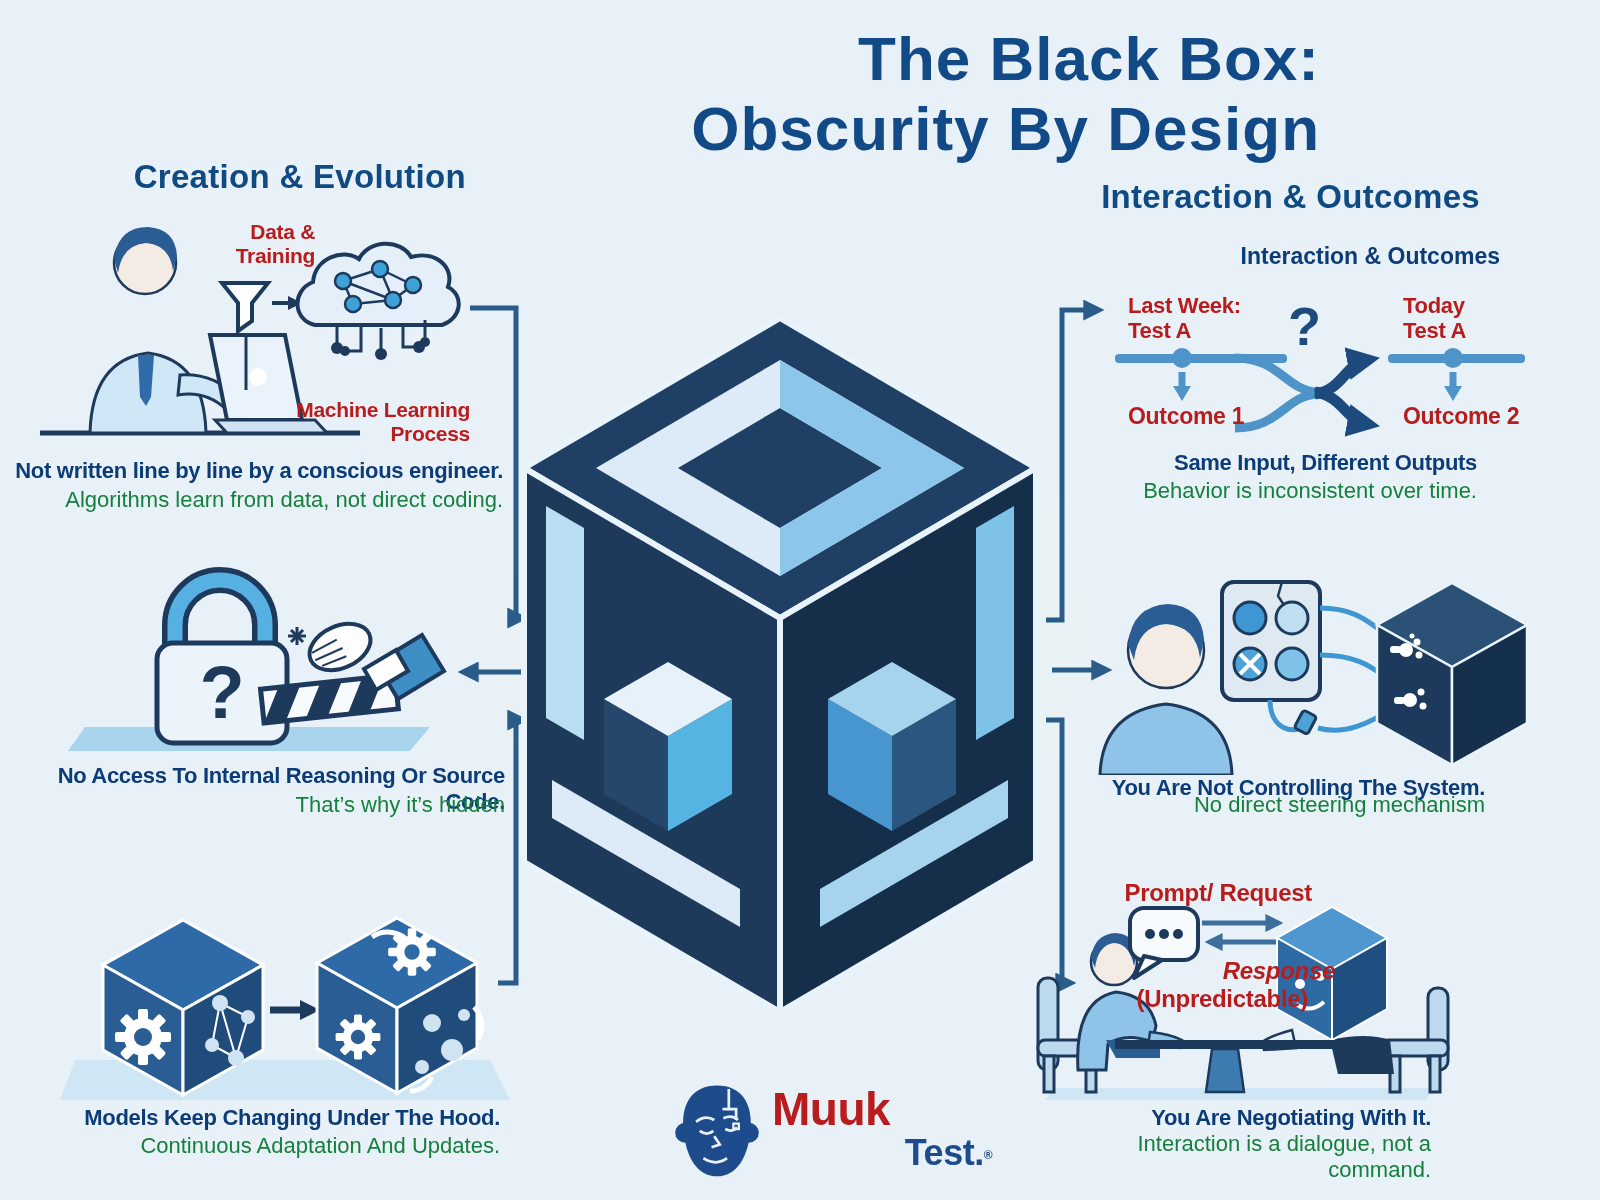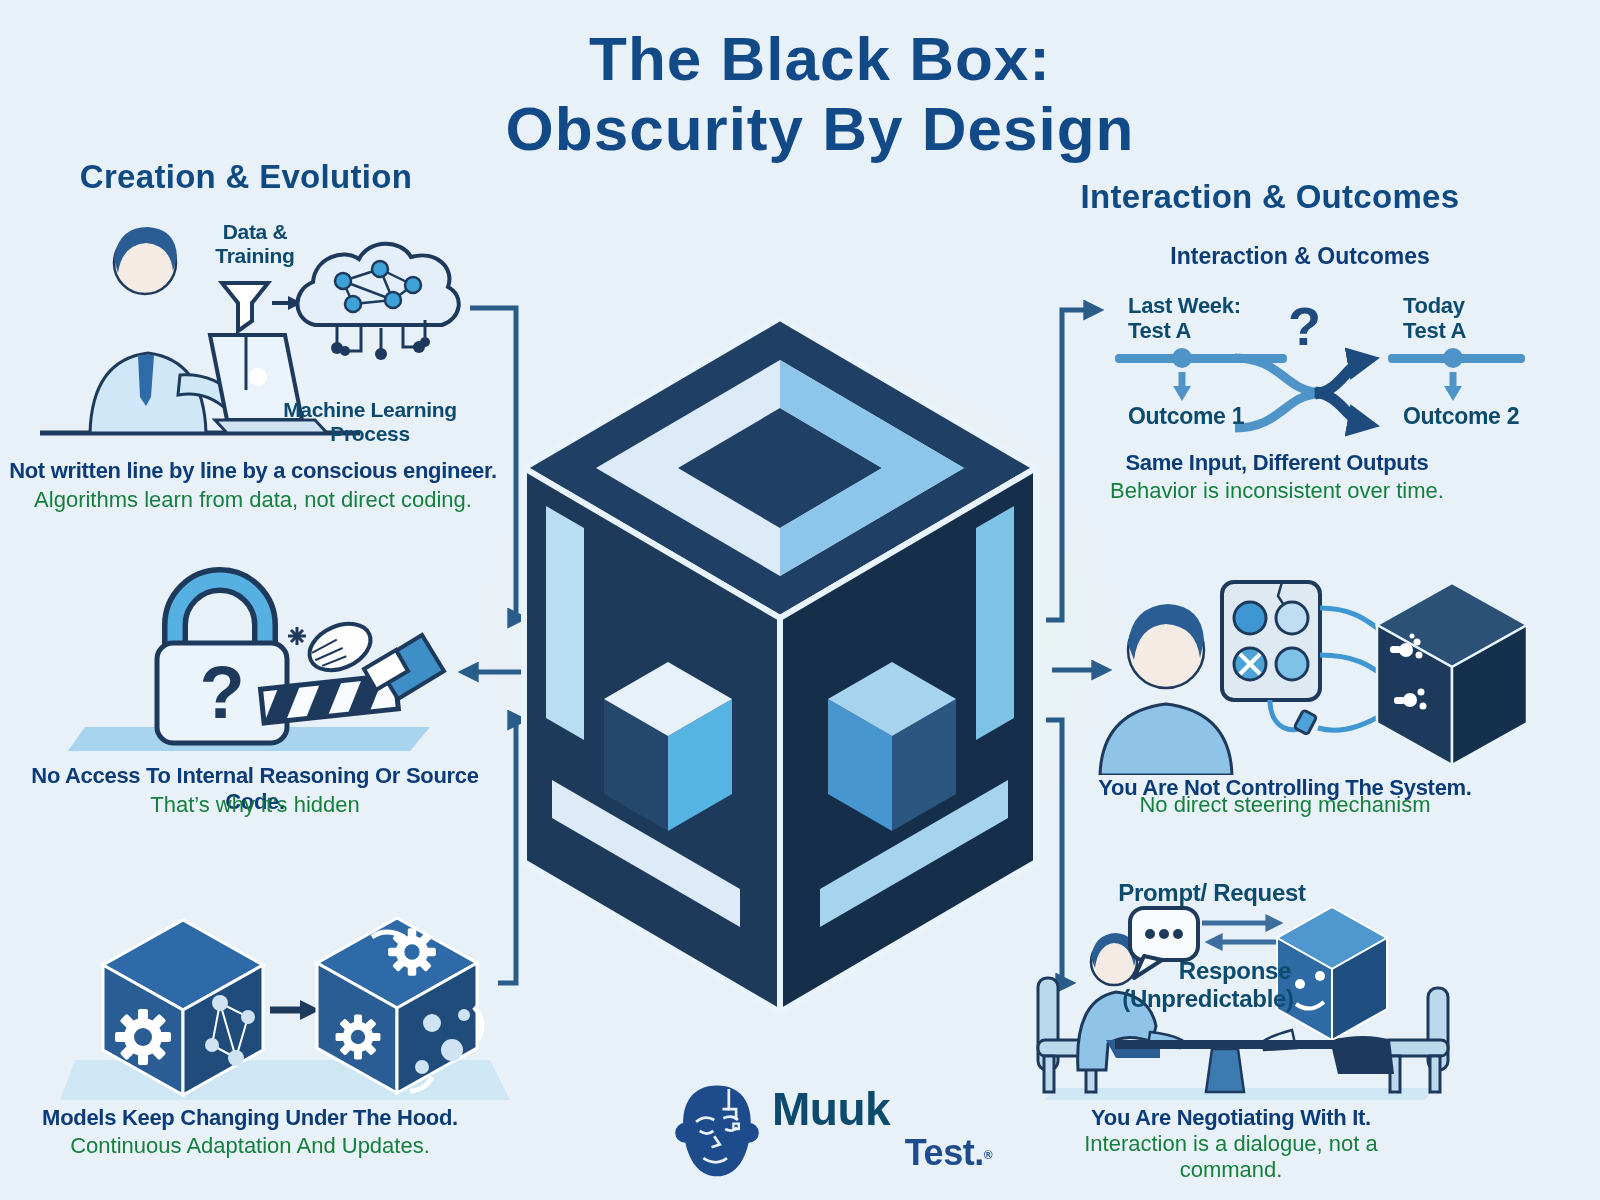--- a/index.html
+++ b/index.html
@@ -1,30 +1,30 @@
 <!DOCTYPE html>
 <html><head>
 <meta charset="utf-8">
 <style>
   html,body{margin:0;padding:0;}
   body{font-family:"Liberation Sans", sans-serif;}
   #canvas{position:relative;width:1600px;height:1200px;overflow:hidden;
     background:#e9f1f8;}
   .abs{position:absolute;}
-  .ctr{text-align:center;}
+  .ctr{text-align:right;}
   .glow{position:absolute;left:340px;top:220px;width:920px;height:820px;
     background:radial-gradient(ellipse 460px 400px at 50% 50%, #e9f6e6 0%, rgba(233,246,230,0) 70%);}
   .title{font-size:62px;font-weight:800;color:#114a86;line-height:1.13;letter-spacing:1px;}
   .sec-h{font-size:33px;font-weight:800;color:#0f4a82;letter-spacing:0.3px;}
   .sub-h{font-size:23px;font-weight:700;color:#0c3c78;}
-  .lbl{font-size:21px;font-weight:700;color:#0c4a6e;line-height:1.12;letter-spacing:-0.3px;}
+  .lbl{font-size:21px;font-weight:700;color:#b91c1c;line-height:1.12;letter-spacing:-0.3px;}
   .cap-b{font-size:22px;font-weight:700;color:#0c3c78;letter-spacing:-0.3px;}
   .cap-s{font-size:22px;font-weight:400;color:#15803d;}
   .qmark{font-size:54px;font-weight:800;color:#1d4b7e;}
-  .brand1{font-size:46px;font-weight:800;color:#0c4a6e;line-height:0.95;letter-spacing:-0.5px;}
+  .brand1{font-size:46px;font-weight:800;color:#b91c1c;line-height:0.95;letter-spacing:-0.5px;}
   .brand2{font-size:36px;font-weight:800;color:#1d4b8c;letter-spacing:-0.5px;text-align:right;}
   .reg{font-size:12px;font-weight:700;color:#1d4b8c;vertical-align:6px;}
   svg{display:block;}
 </style>
 </head>
 <body>
 
 <div id="canvas">
 
   <div class="glow"></div>
@@ -380,21 +380,21 @@
         <polygon points="302,79 357,48 357,119 302,150" fill="#1f4f80"></polygon>
       </g>
       <circle cx="270" cy="94" r="5" fill="#ffffff"></circle>
         <circle cx="290" cy="86" r="5" fill="#ffffff"></circle>
       <path d="M266,114 q14,10 28,-2" fill="none" stroke="#ffffff" stroke-width="4"></path>
     </g>
     <rect x="85" y="150" width="230" height="9" fill="#1d3a5c"></rect>
     <polygon points="182,159 208,159 214,202 176,202" fill="#3c7ab0" stroke="#1d3a5c" stroke-width="2.5"></polygon>
   </svg>
   <div class="abs ctr lbl" style="left:1112px;top:880px;width:200px;font-size:24px;">Prompt/ Request</div>
-  <div class="abs ctr lbl" style="left:1135px;top:958px;width:200px;font-size:24px;">Response</div>
+  <div class="abs ctr lbl" style="left:1135px;top:958px;width:200px;font-size:24px;font-style:italic;">Response</div>
   <div class="abs ctr lbl" style="left:1108px;top:986px;width:200px;font-size:24px;">(Unpredictable)</div>
   <div class="abs ctr cap-s" style="left:1031px;top:1131px;width:400px;">Interaction is a dialogue, not a command.</div>
   <div class="abs ctr cap-b" style="left:1031px;top:1105px;width:400px;">You Are Negotiating With It.</div>
 
   <svg class="abs" style="left:674px;top:1080px" width="86" height="100" viewBox="0 0 90 110">
     <circle cx="10" cy="58" r="11" fill="#1d4b8c"></circle>
     <circle cx="80" cy="58" r="11" fill="#1d4b8c"></circle>
     <path d="M45,6 C72,6 84,26 82,52 C80,86 66,106 45,106 C24,106 10,86 8,52 C6,26 18,6 45,6 Z" fill="#1d4b8c"></path>
     <g stroke="#e9f2fa" stroke-width="3" fill="none">
       <path d="M22,46 q10,-8 20,-2"></path>

